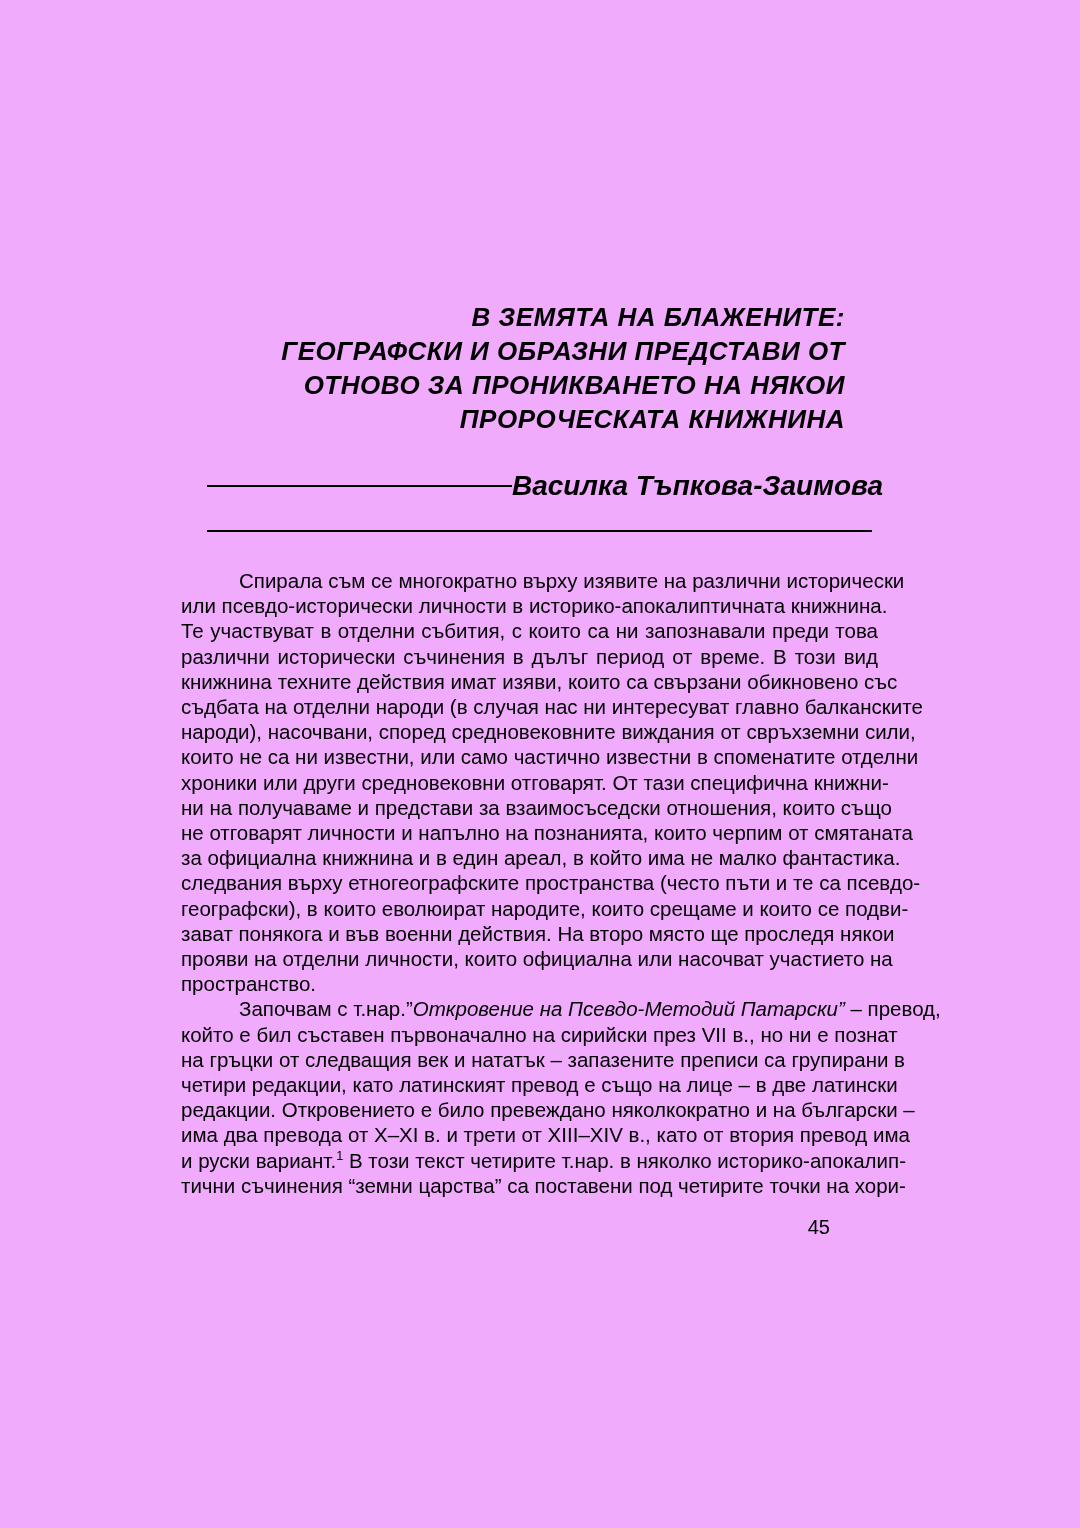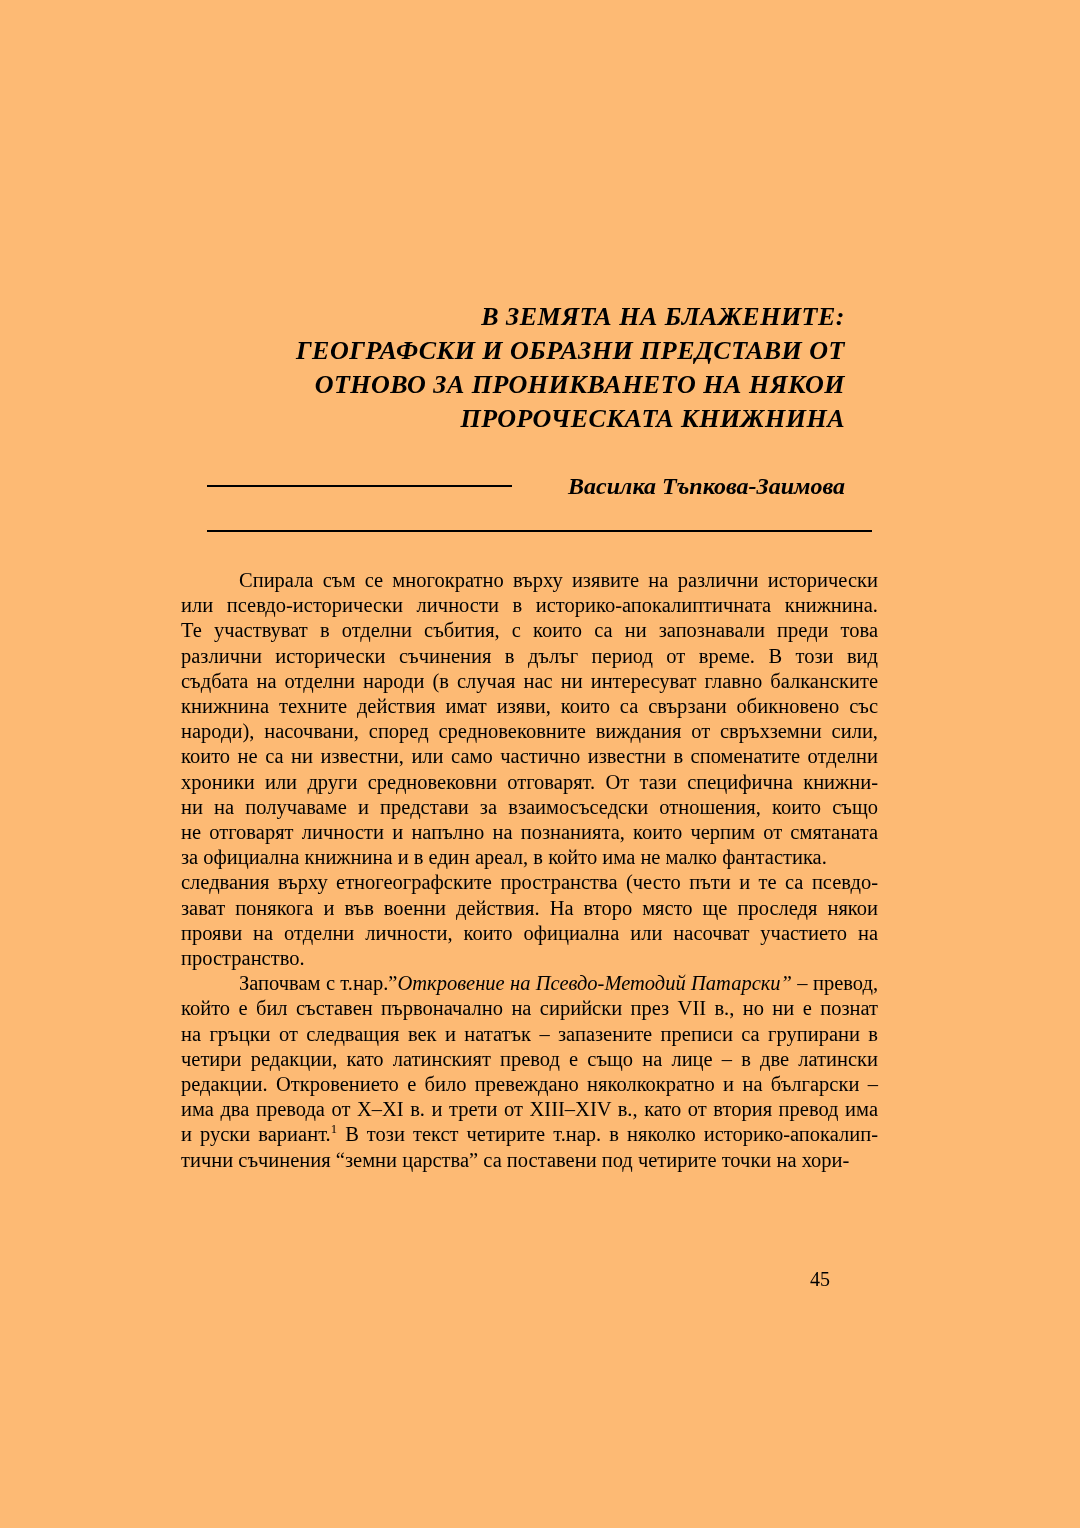--- a/index.html
+++ b/index.html
@@ -1,22 +1,22 @@
 <!DOCTYPE html>
 <html><head>
 <meta charset="utf-8">
 <style>
   html, body { margin: 0; padding: 0; background: #e8e8e8; }
   .page {
     position: relative;
     width: 1080px;
     height: 1528px;
     margin: 0 auto;
-    background: #fdba74;
-    font-family: Liberation Serif, serif;
+    background: #f0abfc;
+    font-family: Liberation Sans, sans-serif;
     color: #000;
     overflow: hidden;
   }
   
   .title-block {
     position: absolute;
     top: 300px;
     left: 181px;
     right: 235px;
     font-size: 26px;
@@ -38,21 +38,21 @@
     align-items: center;
   }
   .author-rule {
     flex: 0 0 305px;
     height: 2px;
     background: #000;
   }
   .author-name {
     flex: 1;
     text-align: right;
-    font-size: 24px;
+    font-size: 28px;
     font-weight: bold;
     font-style: italic;
     white-space: nowrap;
   }
 
   .full-rule {
     position: absolute;
     top: 530px;
     left: 207px;
     width: 665px;
@@ -76,21 +76,21 @@
     text-align-last: justify;
     white-space: nowrap;
   }
   .body-text .line.last { text-align-last: left; }
   .body-text .line.first { text-indent: 58px; }
   .it { font-style: italic; margin-top: 16px; }
   sup { font-size: 0.62em; vertical-align: super; line-height: 0; }
 
   .page-number {
     position: absolute;
-    top: 1268px;
+    top: 1216px;
     left: 181px;
     width: 697px;
     text-align: right;
     padding-right: 48px;
     box-sizing: border-box;
     font-size: 20px;
   }
 </style>
 </head>
 <body>
@@ -110,31 +110,32 @@
   </div>
 
   <div class="full-rule"></div>
 
   <div class="body-text">
     <div class="paragraph">
         <div class="line first"><span>Спирала съм се многократно върху изявите на различни исторически</span></div>
         <div class="line"><span>или псевдо-исторически личности в историко-апокалиптичната книжнина.</span></div>
         <div class="line"><span>Те участвуват в отделни събития, с които са ни запознавали преди това</span></div>
         <div class="line"><span>различни исторически съчинения в дълъг период от време. В този вид</span></div>
+        <div class="line"><span>книжнина техните действия имат изяви, които са свързани обикновено със</span></div>
         <div class="line"><span>съдбата на отделни народи (в случая нас ни интересуват главно балканските</span></div>
-        <div class="line"><span>книжнина техните действия имат изяви, които са свързани обикновено със</span></div>
         <div class="line"><span>народи), насочвани, според средновековните виждания от свръхземни сили,</span></div>
         <div class="line"><span>които не са ни известни, или само частично известни в споменатите отделни</span></div>
         <div class="line"><span>хроники или други средновековни отговарят. От тази специфична книжни-</span></div>
         <div class="line"><span>ни на получаваме и представи за взаимосъседски отношения, които също</span></div>
         <div class="line"><span>не отговарят личности и напълно на познанията, които черпим от смятаната</span></div>
         <div class="line last"><span>за официална книжнина и в един ареал, в който има не малко фантастика.</span></div>
       </div>
     <div class="paragraph">
         <div class="line"><span>следвания върху етногеографските пространства (често пъти и те са псевдо-</span></div>
+        <div class="line"><span>географски), в които еволюират народите, които срещаме и които се подви-</span></div>
         <div class="line"><span>зават понякога и във военни действия. На второ място ще проследя някои</span></div>
         <div class="line"><span>прояви на отделни личности, които официална или насочват участието на</span></div>
         <div class="line last"><span>пространство.</span></div>
       </div>
     <div class="paragraph">
         <div class="line first"><span>Започвам с т.нар.”</span><span class="it">Откровение на Псевдо-Методий Патарски”</span><span> – превод,</span></div>
         <div class="line"><span>който е бил съставен първоначално на сирийски през VII в., но ни е познат</span></div>
         <div class="line"><span>на гръцки от следващия век и нататък – запазените преписи са групирани в</span></div>
         <div class="line"><span>четири редакции, като латинският превод е също на лице – в две латински</span></div>
         <div class="line"><span>редакции. Откровението е било превеждано няколкократно и на български –</span></div>

